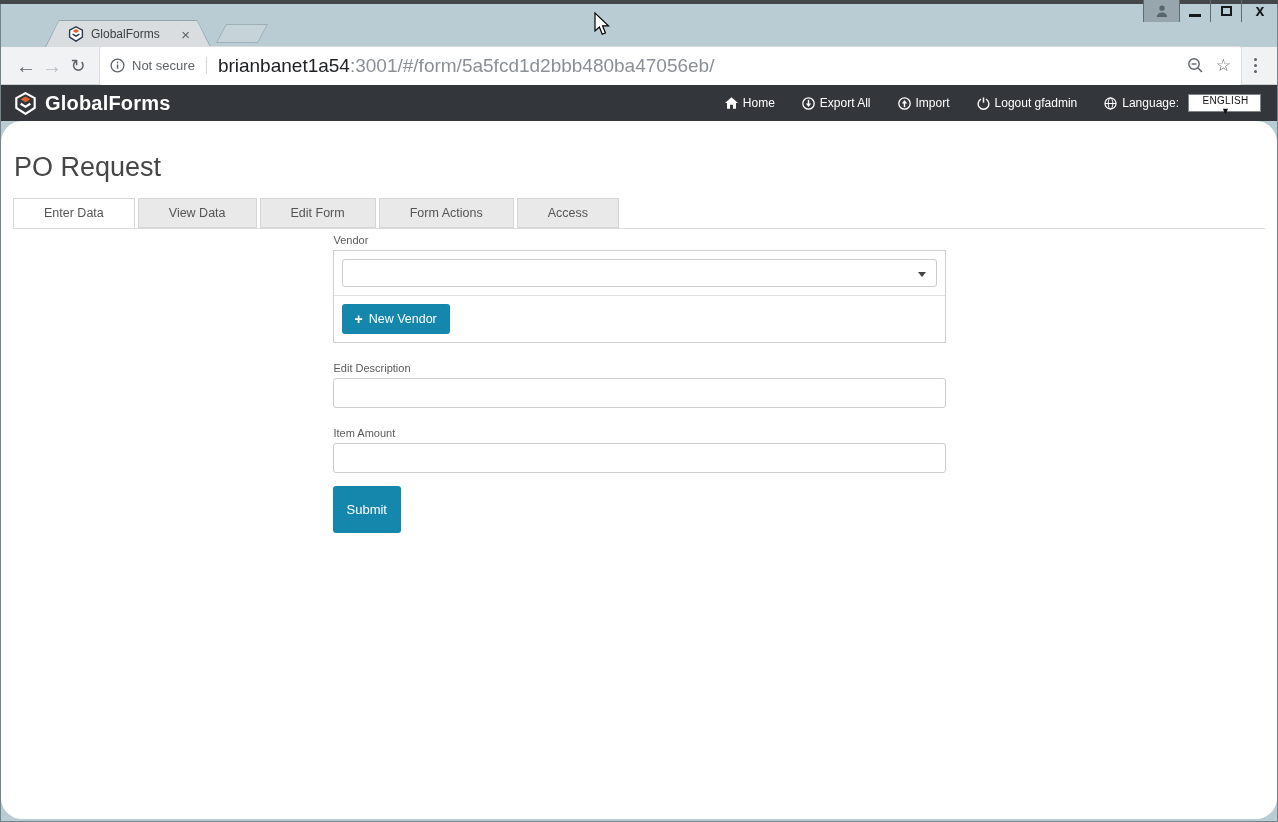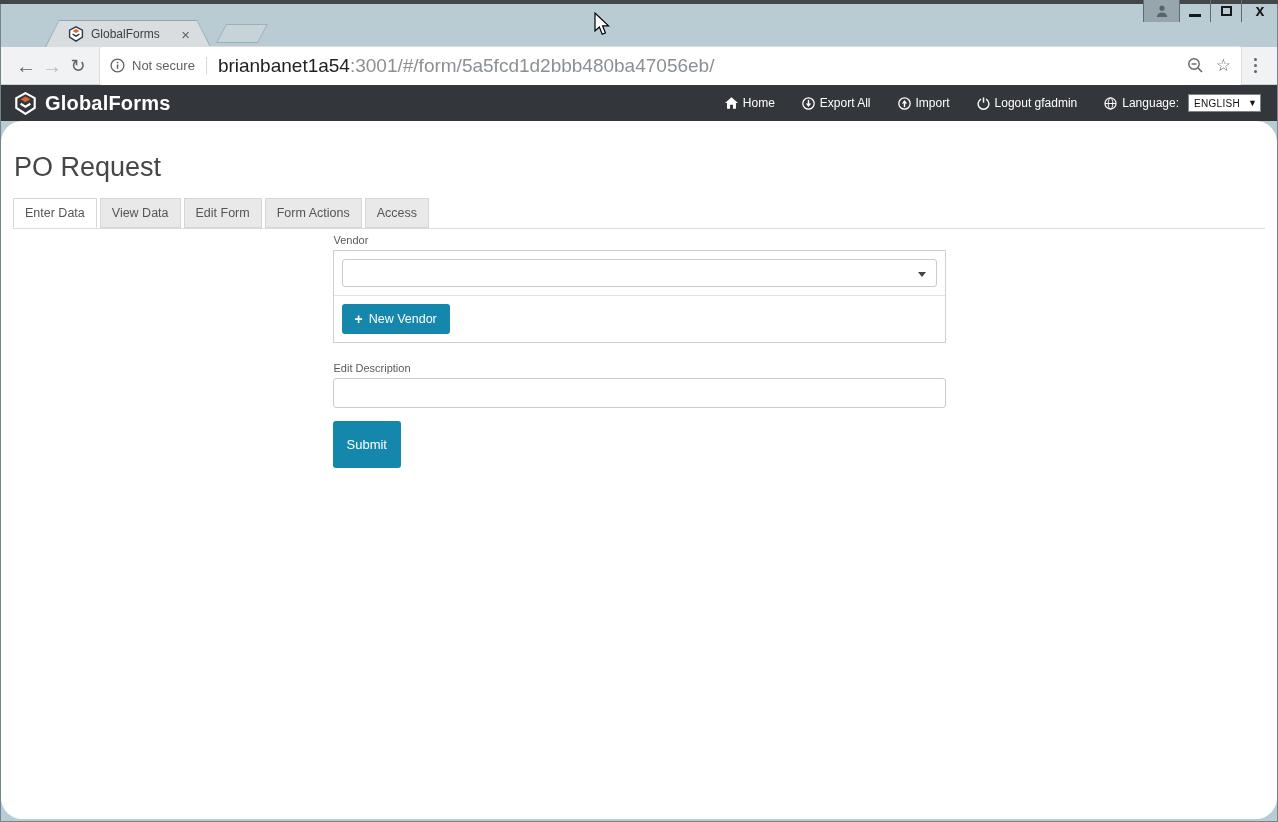--- a/index.html
+++ b/index.html
@@ -77,31 +77,31 @@
     position:absolute; top:85px; left:1px; right:1px; height:36px;
     background:#33373b; display:flex; align-items:center; padding:0 16px 0 13px;
   }
   .brand { display:flex; align-items:center; gap:8px; }
   .brand-name { color:#fff; font-size:20px; font-weight:700; letter-spacing:.2px; }
   .appnav-right { margin-left:auto; display:flex; align-items:center; gap:27px; }
   .appnav-item { display:flex; align-items:center; gap:5px; color:#fff; font-size:12px; cursor:default; white-space:nowrap; }
   .lang-select {
     width:73px; height:18px; background:#fff; border:1px solid #7e8488;
     display:flex; align-items:center; justify-content:space-between;
-    padding:0 3px 0 5px; margin-left:-18px;
+    padding:0 3px 0 5px; margin-left:-18px;flex-direction:column;
   }
   .lang-value { font-size:10px; color:#111; letter-spacing:.3px; }
   .lang-caret { font-size:9px; color:#111; }
 
   
   .content { position:absolute; top:121px; left:1px; right:1px; bottom:3px; background:#fff; overflow:hidden;border-radius:21px; }
   .page-title { margin:31px 0 0 13px; font-size:27px; font-weight:400; color:#464646; }
   .tabs-row { margin:15px 12px 0 12px; display:flex; border-bottom:1px solid #dcdcdc; }
   .ptab {
-    height:30px; line-height:28px; padding:0 11px; font-size:12.5px; color:#555;
+    height:30px; line-height:28px; padding:0 30px; font-size:12.5px; color:#555;
     background:#e9e9e9; border:1px solid #d6d6d6; margin-right:3px;
   }
   .ptab.active { background:#fff; border-bottom:1px solid #fff; margin-bottom:-1px; color:#555; }
 
   .form-col { width:613px; margin:5px auto 0 auto; }
   .f-label { display:block; font-size:11px; color:#5a5a5a; margin:0 0 4px 1px; }
   .vendor-panel { border:1px solid #cfcfcf; background:#fff; }
   .vendor-select {
     position:relative; margin:8px; height:28px;
     border:1px solid #ccc; border-radius:3px; background:#fff;
@@ -293,19 +293,23 @@
             <span>New Vendor</span>
           </button>
         </div>
       </div>
 
       <div class="field">
         <label class="f-label">Edit Description</label>
         <input type="text" value="" style="">
       </div>
 
+      <div class="field">
+        <label class="f-label">Item Amount</label>
+        <input type="text" value="" style="">
+      </div>
 
       <div class="submit-row">
         <button class="btn submit">Submit</button>
       </div>
     </div>
   </div>
 </div>
 
 </body></html>

